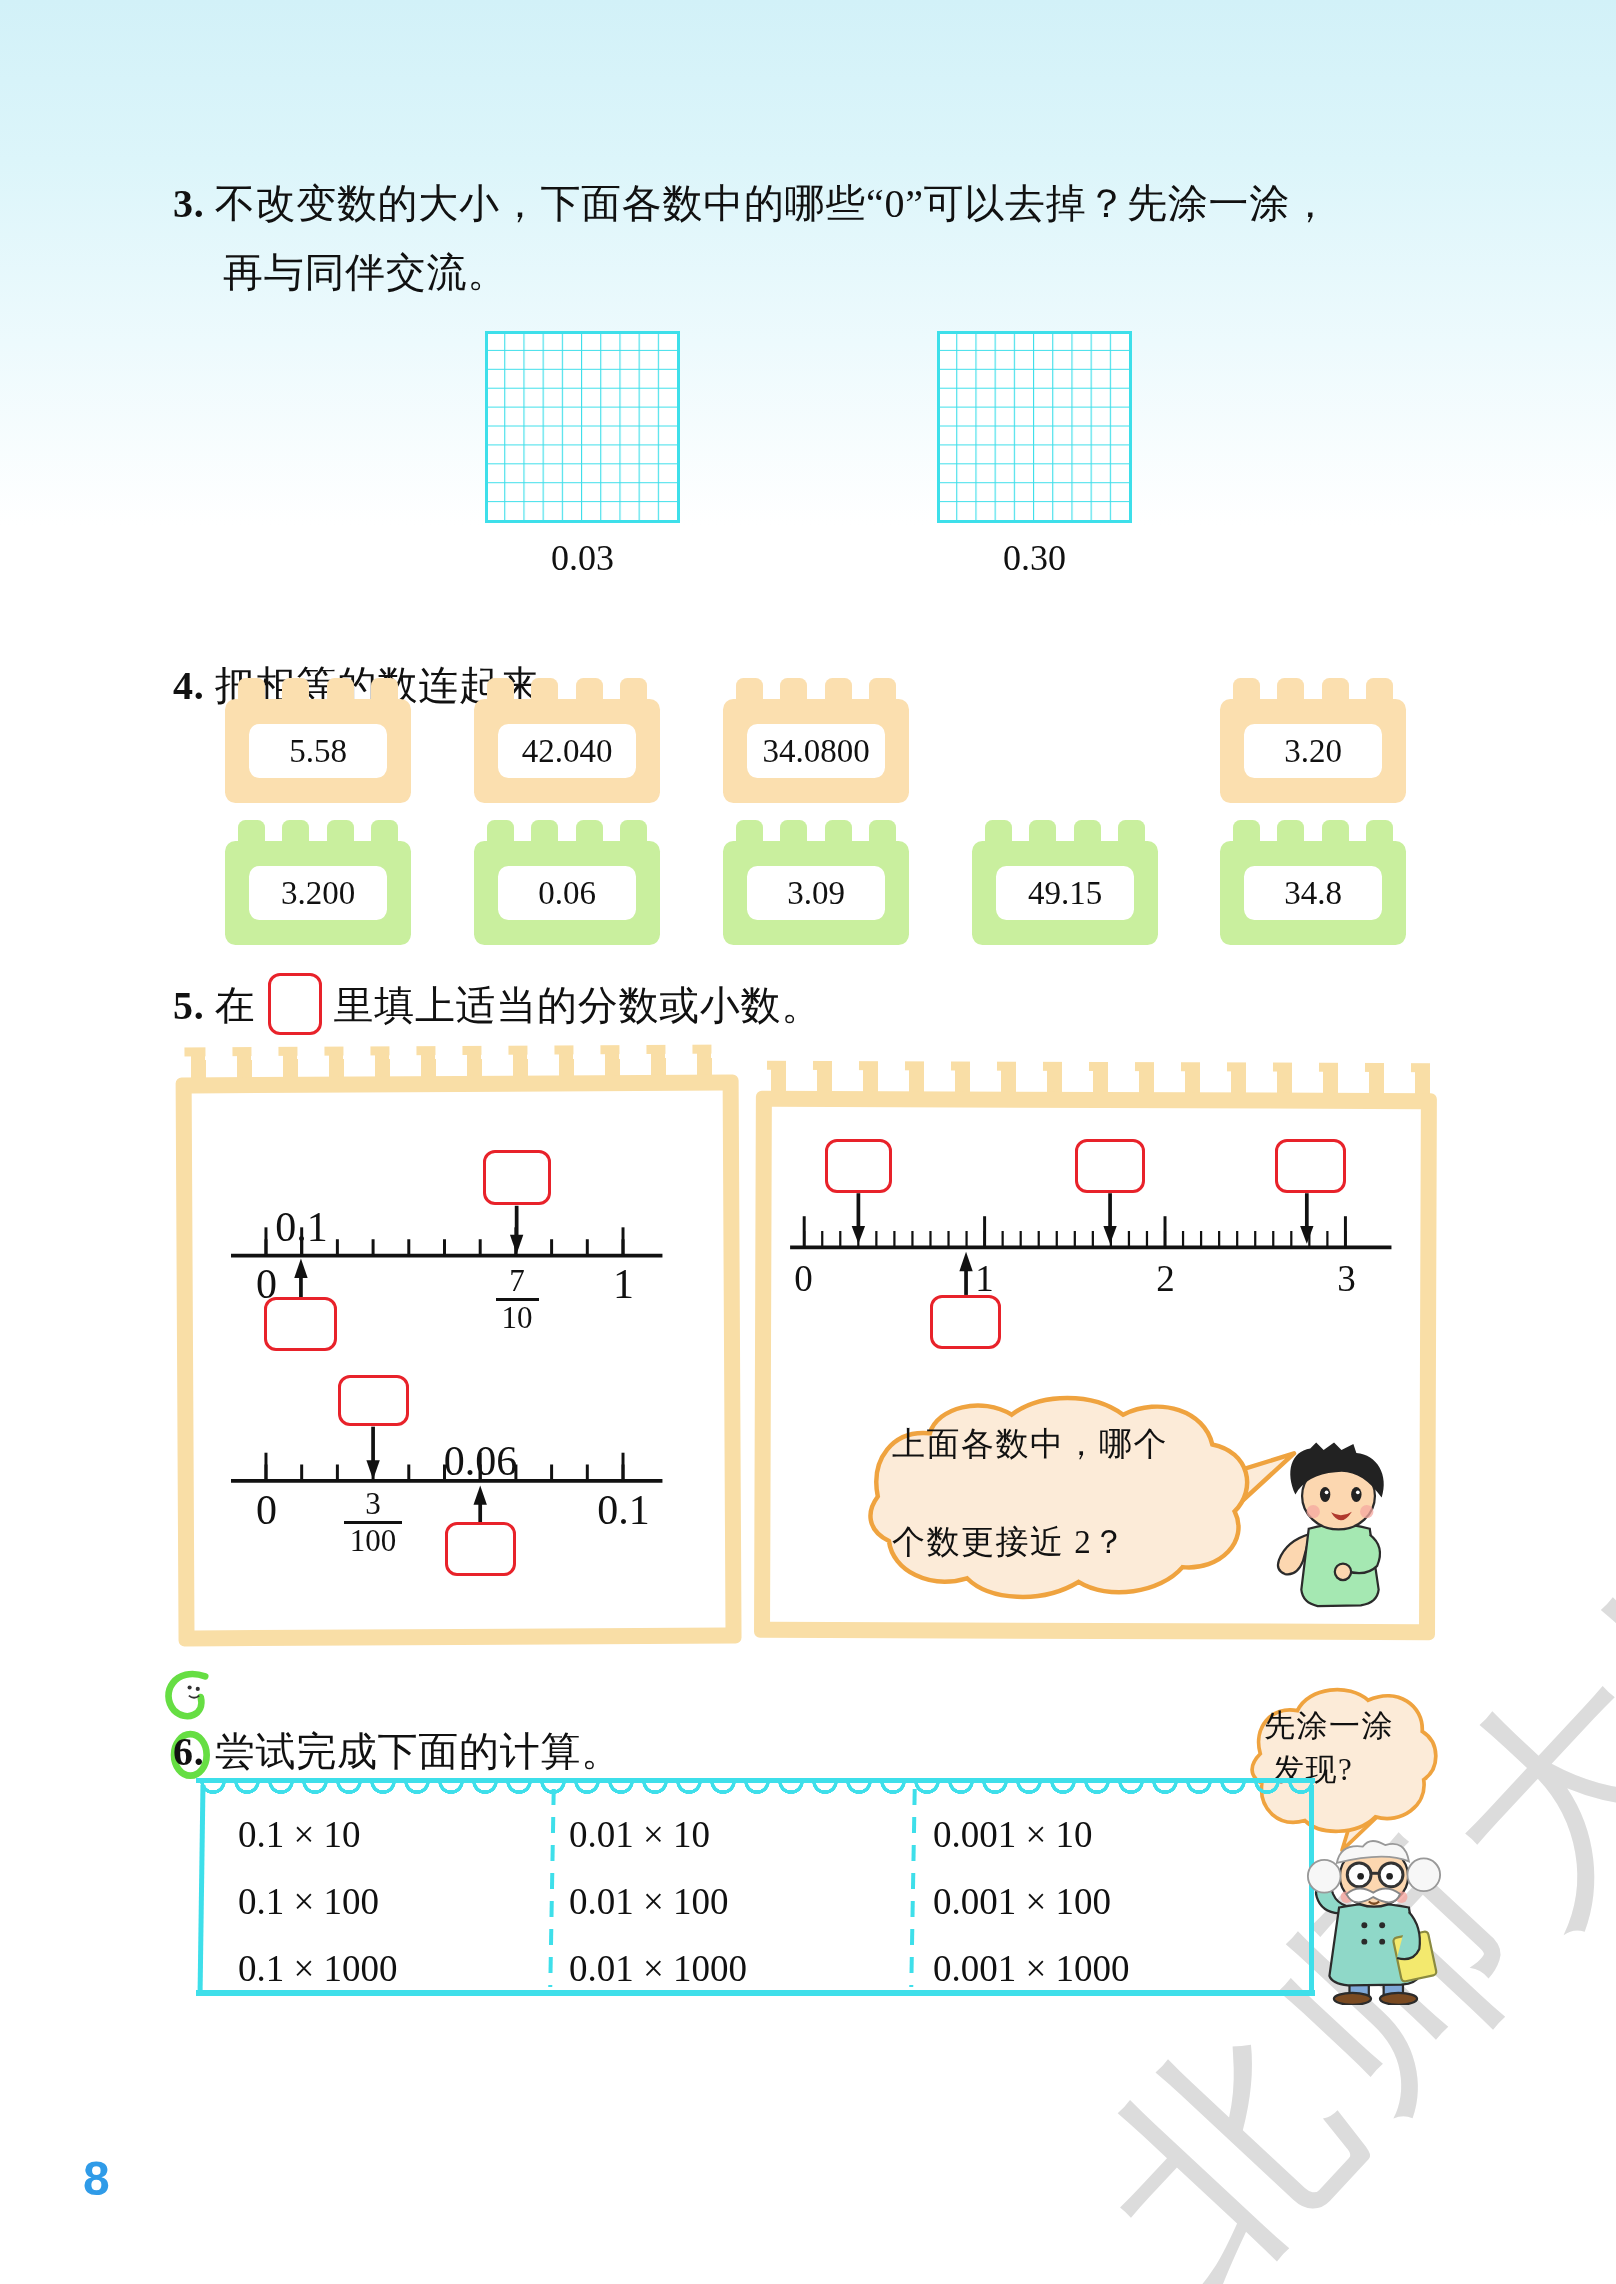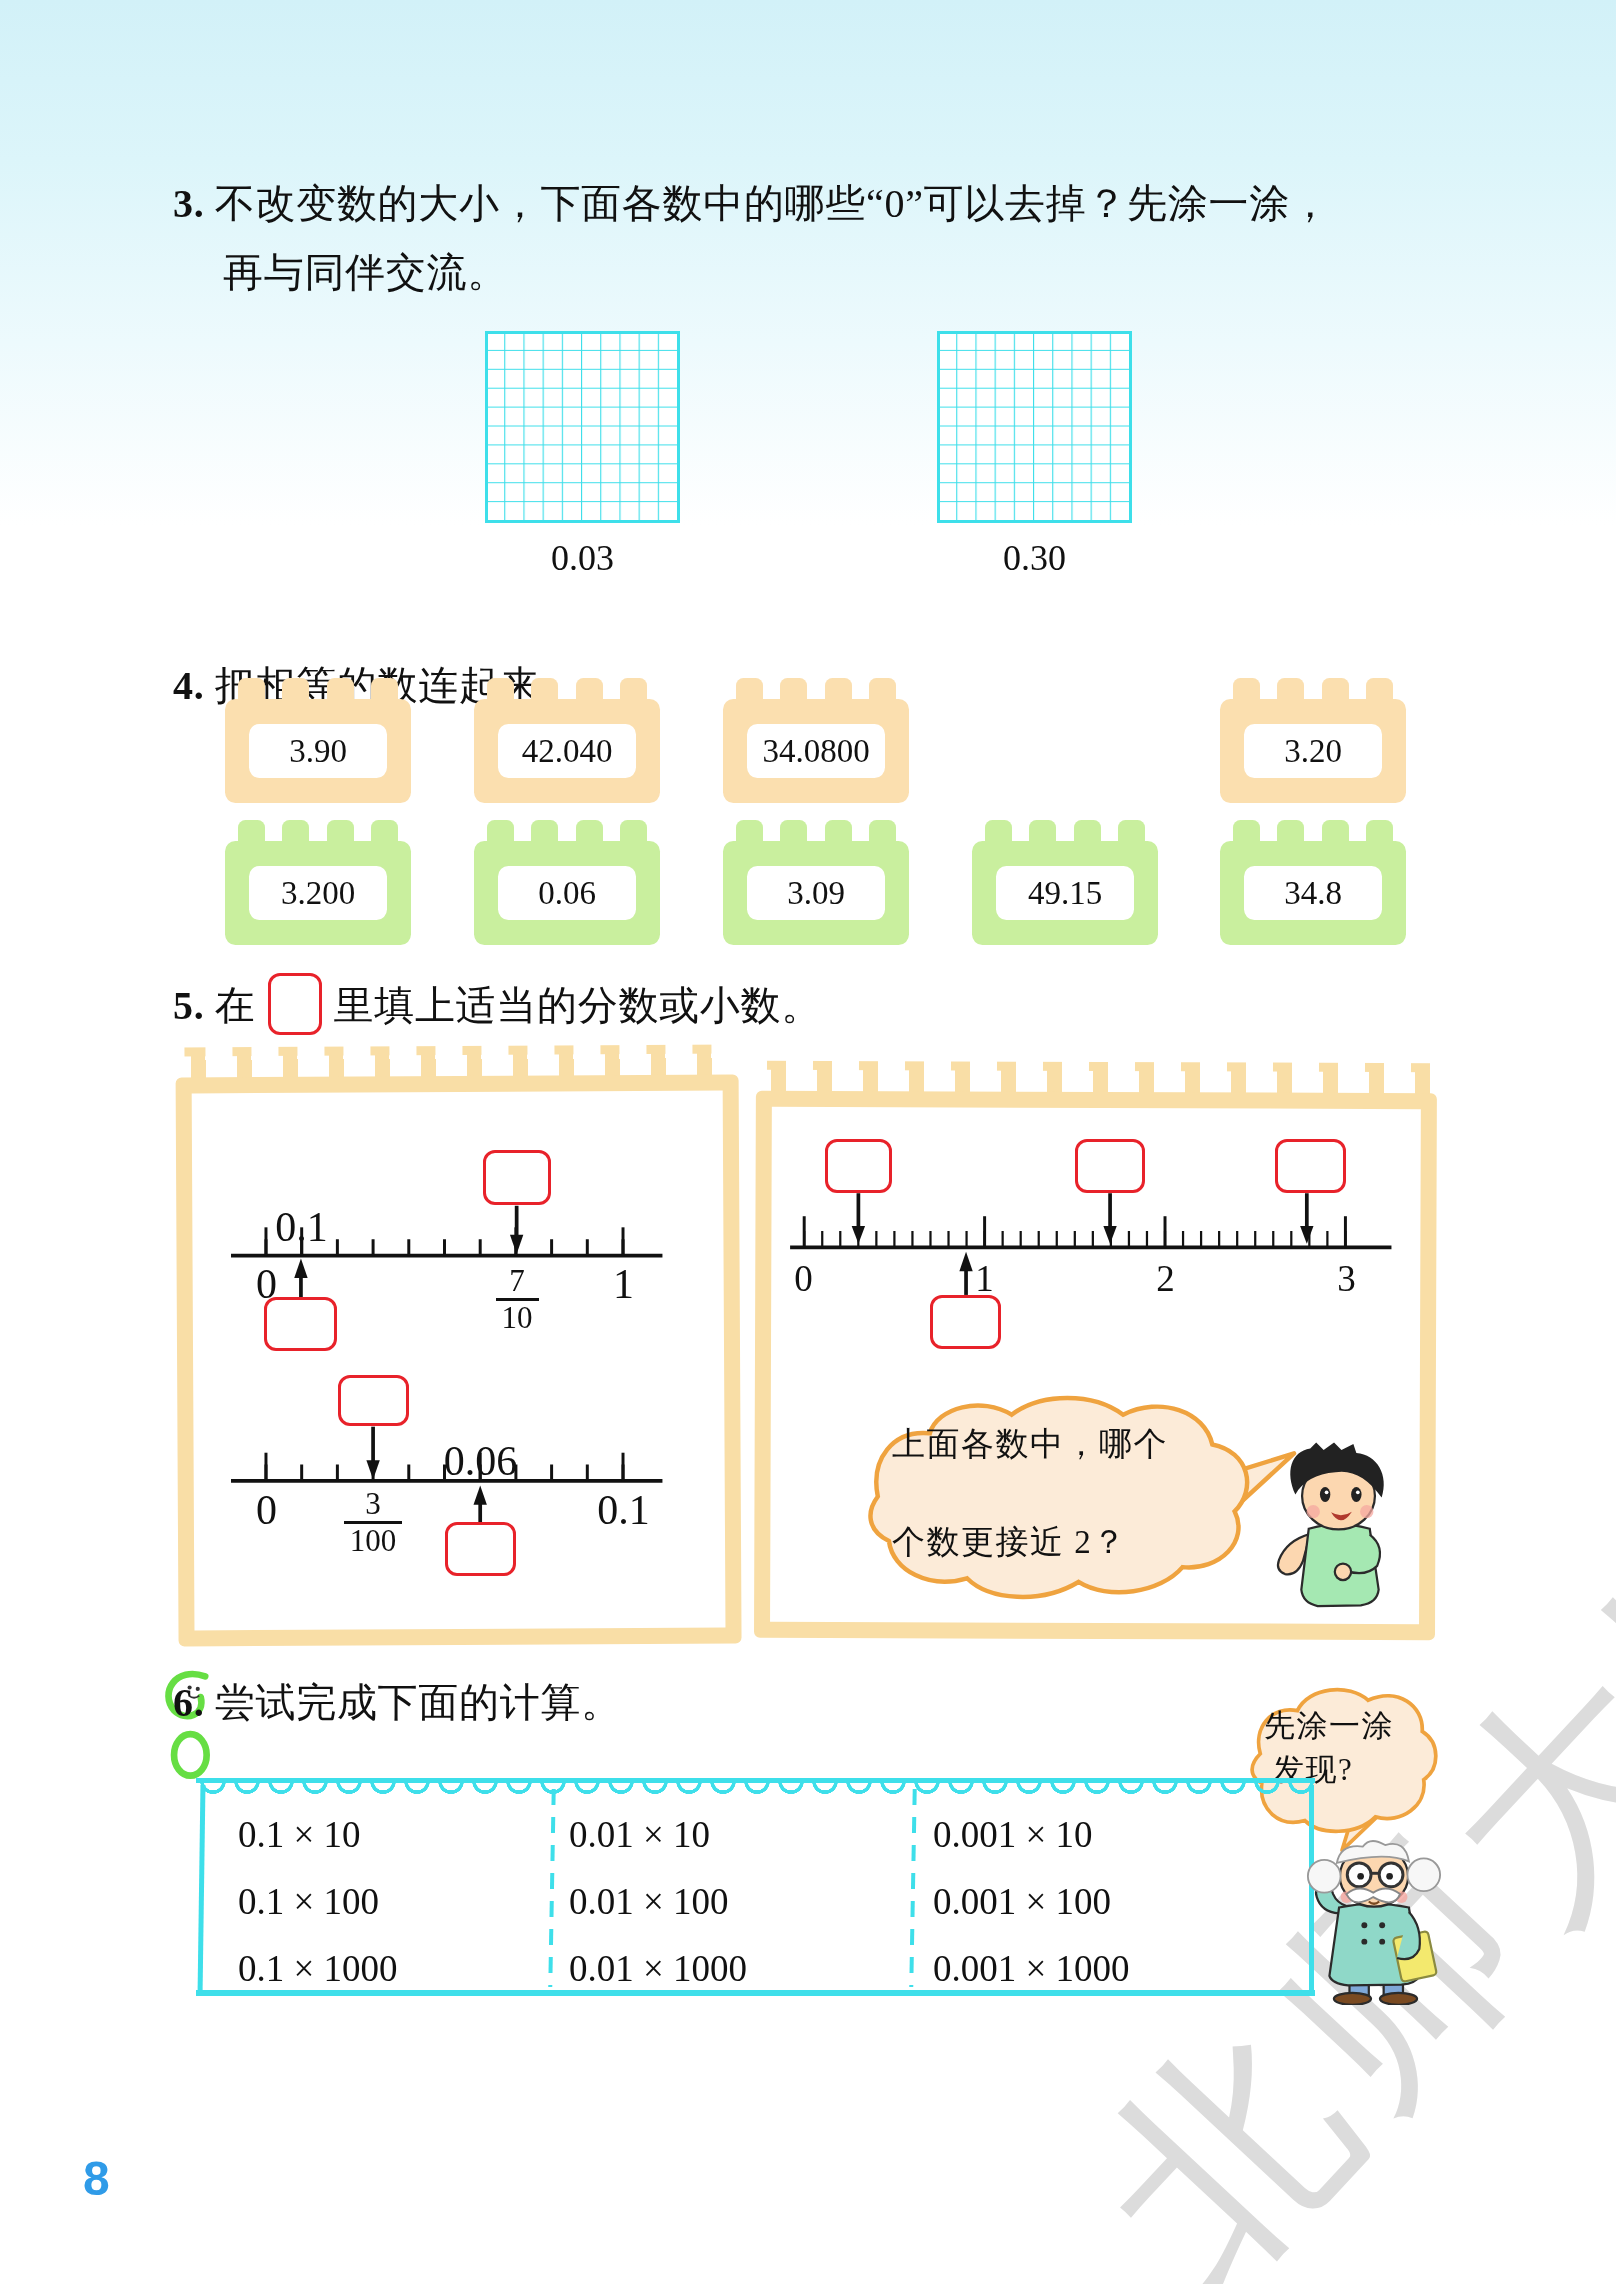--- a/index.html
+++ b/index.html
@@ -97,21 +97,21 @@
     <span class="qnum">4.</span><span>把相等的数连起来。</span>
   </div>
 
   <div class="card orange" style="left:225px; top:699px;">
     <div class="teeth">
         <i></i>
         <i></i>
         <i></i>
         <i></i>
       </div>
-    <div class="card-box">3.90</div>
+    <div class="card-box">5.58</div>
   </div>
   <div class="card orange" style="left:474px; top:699px;">
     <div class="teeth">
         <i></i>
         <i></i>
         <i></i>
         <i></i>
       </div>
     <div class="card-box">42.040</div>
   </div>
@@ -309,21 +309,21 @@
     <path d="M90,96 Q103,118 118,95 Q104,104 90,96 Z" fill="#b03a2e"></path>
   </svg>
 
   <svg class="t" style="left:153px; top:1663px;" width="71" height="126" viewBox="0 0 95 170">
     <path d="M70,18 C30,4 8,40 28,64 C44,80 70,70 64,46" fill="none" stroke="#66de43" stroke-width="9" stroke-linecap="round"></path>
     <ellipse cx="50" cy="124" rx="22" ry="28" fill="none" stroke="#66de43" stroke-width="9"></ellipse>
     <circle cx="49" cy="33" r="2.8" fill="#333"></circle>
     <circle cx="60" cy="35" r="2.8" fill="#333"></circle>
     <path d="M48,44 Q55,50 62,44" fill="none" stroke="#333" stroke-width="2.5"></path>
   </svg>
-  <div class="t qtitle" style="left:173px; top:1675px;">
+  <div class="t qtitle" style="left:173px; top:1724px;">
     <span class="qnum">6.</span><span>尝试完成下面的计算。</span>
   </div>
 
   <svg class="t" style="left:1238px; top:1672px;" width="208" height="182" viewBox="0 0 280 245">
     <polygon points="160,175 140,240 205,178" fill="#fcebd8" stroke="#efa33f" stroke-width="5" stroke-linejoin="round"></polygon>
     <path d="M30,110 C20,75 45,45 80,52 C95,20 150,15 175,38 C215,20 250,45 248,80
              C272,95 272,130 250,145 C255,180 220,205 185,195 C160,220 110,220 90,200
              C55,210 28,185 32,150 C15,140 15,125 30,110 Z" fill="#fcebd8" stroke="#efa33f" stroke-width="5"></path>
   </svg>
   <div class="t bub2text" style="left:1264px; top:1705px; width:164px;">先涂一涂</div>

